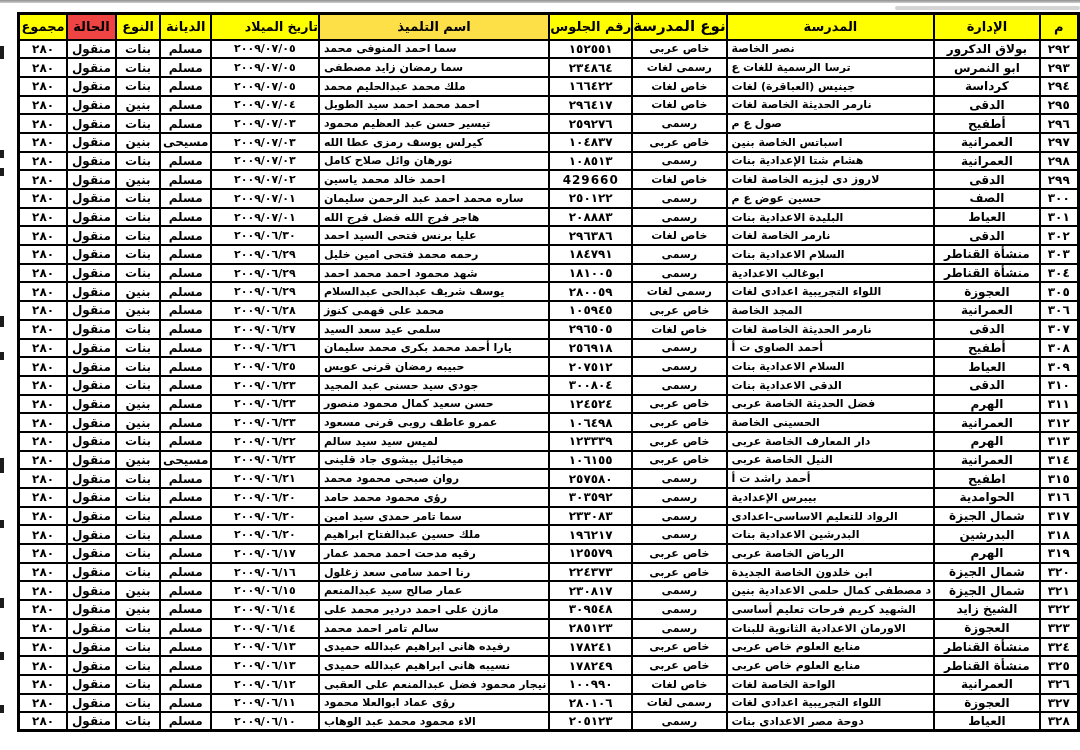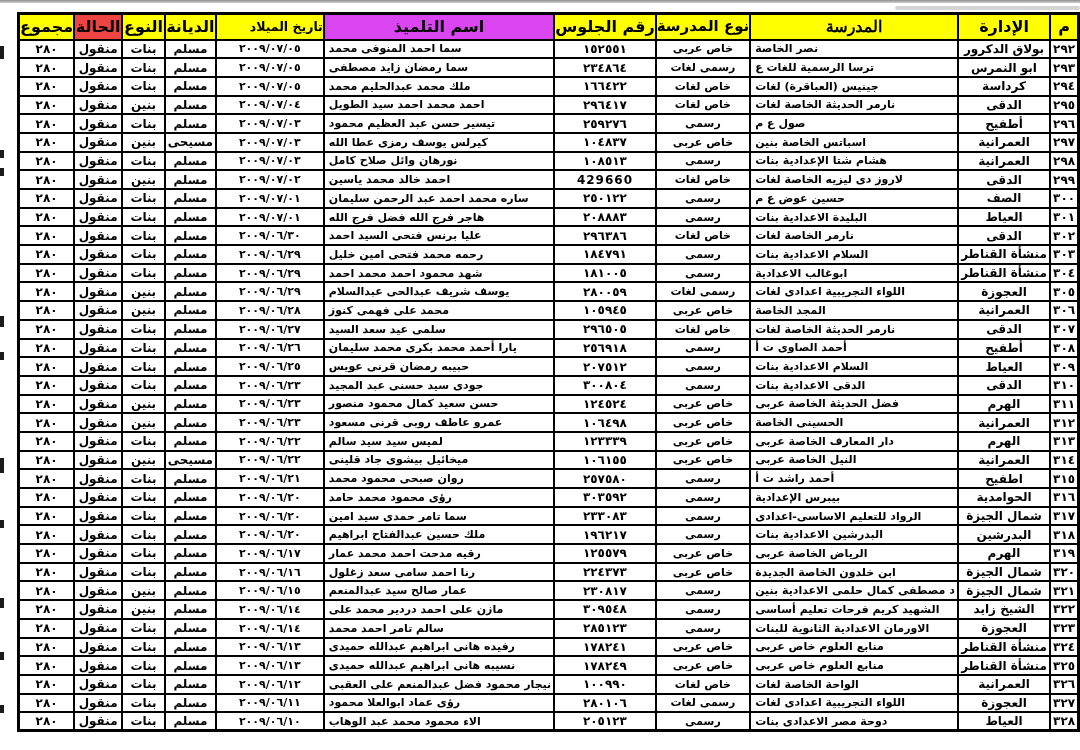--- a/index.html
+++ b/index.html
@@ -25,21 +25,21 @@
   .grid th,.grid td{
     border:2px solid #000;
     overflow:hidden;white-space:nowrap;
     vertical-align:middle;
     color:#000;font-weight:700;
     padding:0;
     line-height:1;
   }
   .grid thead tr{height:26px;}
   .grid tbody tr{height:18.7px;}
-  .grid th{font-size:16px;text-align:center;}
+  .grid th{font-size:13px;text-align:center;}
   .grid th.hdr-school_type{font-size:15px;}
   .grid th.hdr-birth_date{font-size:12.5px;padding-left:33px;}
   .grid td{font-size:12px;text-align:center;}
   .grid td.small{font-size:11px;}
   .grid td.l{text-align:left;padding-left:4px;padding-right:2px;}
   .grid td.num{letter-spacing:1px;}
 </style>
 </head>
 <body>
 
@@ -70,24 +70,24 @@
         <col style="width: 107px;">
         <col style="width: 53px;">
         <col style="width: 54px;">
         <col style="width: 55px;">
         <col style="width: 51px;">
       </colgroup>
     <thead>
       <tr id="hdr-row">
           <th class="hdr-index" style="background: rgb(255, 255, 0);">م</th>
           <th class="hdr-admin" style="background: rgb(255, 255, 0);">الإدارة</th>
-          <th class="hdr-school" style="background: rgb(255, 255, 0); font-family: Liberation Serif, serif;">المدرسة</th>
+          <th class="hdr-school" style="background: rgb(255, 255, 0);">المدرسة</th>
           <th class="hdr-school_type" style="background: rgb(255, 255, 0);">نوع المدرسة</th>
           <th class="hdr-seat_no" style="background: rgb(255, 255, 0);">رقم الجلوس</th>
-          <th class="hdr-student_name" style="background: #d946ef;">اسم التلميذ</th>
+          <th class="hdr-student_name" style="background: #fde047;">اسم التلميذ</th>
           <th class="hdr-birth_date" style="background: rgb(255, 255, 0);">تاريخ الميلاد</th>
           <th class="hdr-religion" style="background: rgb(255, 255, 0);">الديانة</th>
           <th class="hdr-gender" style="background: rgb(255, 255, 0);">النوع</th>
           <th class="hdr-status" style="background: #ef4444;">الحالة</th>
           <th class="hdr-total" style="background: rgb(255, 255, 0);">مجموع</th>
         </tr>
     </thead>
     <tbody id="grid-body">
         <tr>
           <td class="c num">٢٩٢</td>

